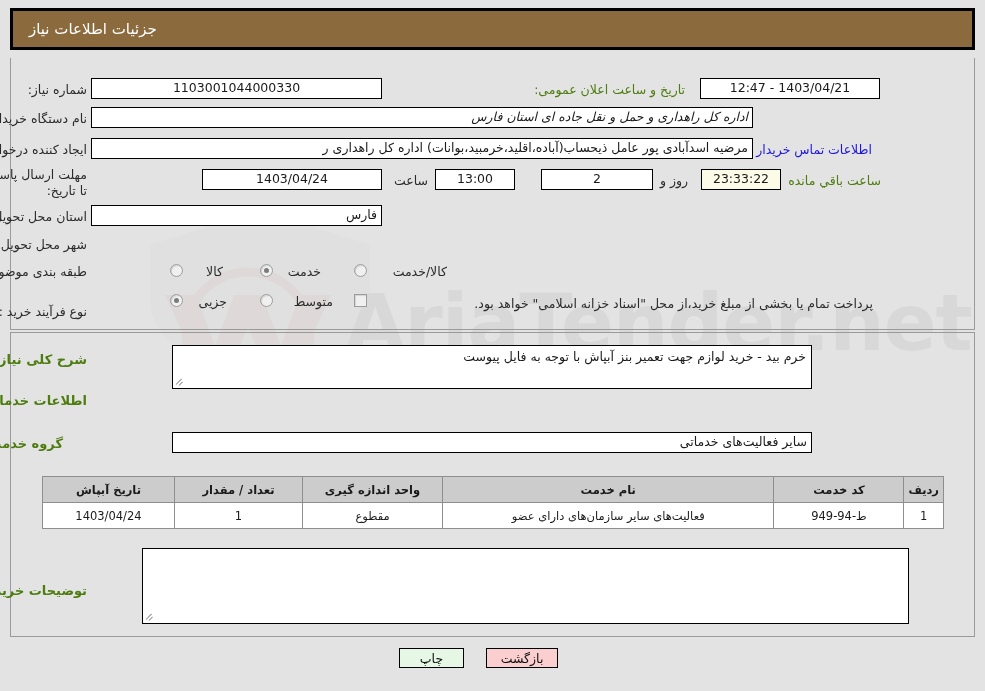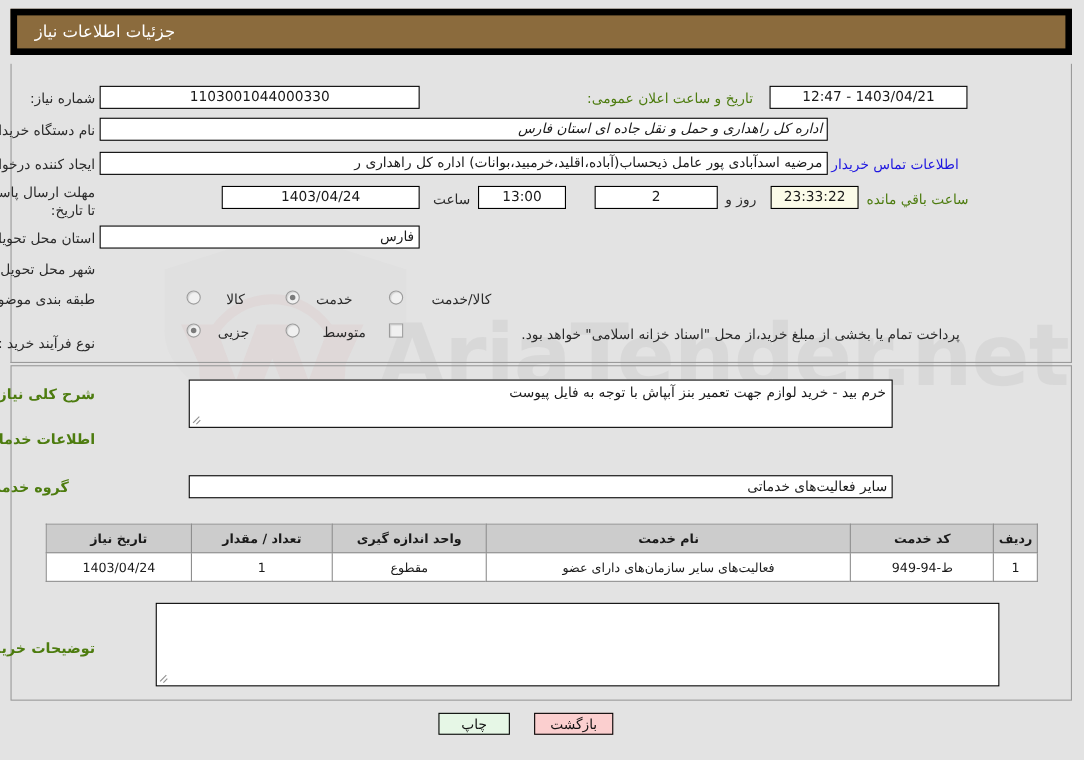--- a/index.html
+++ b/index.html
@@ -28,21 +28,21 @@
     z-index: 0;
     opacity: 0.30;
   }
 
   
   .title-bar {
     position: absolute;
     left: 10px; top: 8px;
     width: 965px; height: 42px;
     background: #8b6b3d;
-    border: 6px solid #000000;
+    border: 3px solid #000000;
     color: #ffffff;
     font-size: 15px;
     display: flex;
     align-items: center;
     justify-content: flex-start;
     padding-left: 0;
     padding-right: 0;
     z-index: 2;
   }
   .title-bar .title-text {
@@ -292,21 +292,21 @@
   <div class="fld right" style="top:432px; right:173px; width:640px; height:21px;">سایر فعالیت‌های خدماتی</div>
 
   <table class="tbl">
     <thead>
       <tr>
         <th style="width:36px;">ردیف</th>
         <th style="width:130px;">کد خدمت</th>
         <th>نام خدمت</th>
         <th style="width:140px;">واحد اندازه گیری</th>
         <th style="width:128px;">تعداد / مقدار</th>
-        <th style="width:132px;">تاریخ نیاز</th>
+        <th style="width:132px;">تاریخ آبپاش</th>
       </tr>
     </thead>
     <tbody>
       <tr>
         <td>1</td>
         <td>ط-94-949</td>
         <td>فعالیت‌های سایر سازمان‌های دارای عضو</td>
         <td>مقطوع</td>
         <td>1</td>
         <td>1403/04/24</td>

